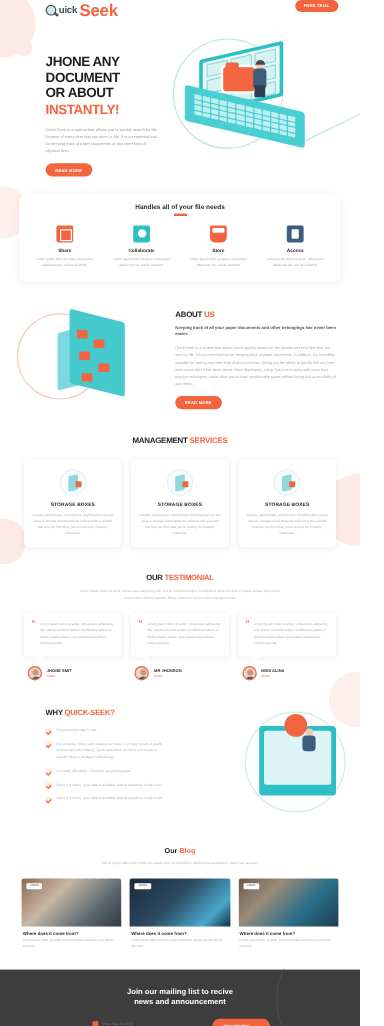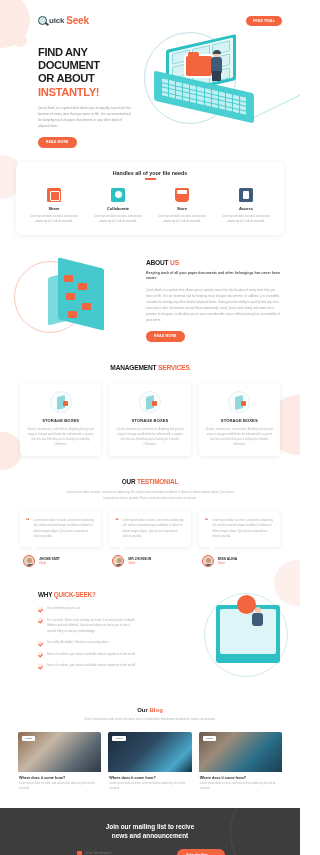--- a/index.html
+++ b/index.html
@@ -17,29 +17,29 @@
   .blob { position:absolute; border-radius:50%; background:#fdeae4; z-index:0; }
   .blob-a { width:56px; height:56px; left:-26px; top:-8px; }
   .blob-b { width:14px; height:14px; left:13px; top:33px; background:#fdeae4; }
   .blob-c { width:44px; height:44px; left:-20px; top:155px; background:#fdf0ec;}
   .blob-d { width:60px; height:60px; right:-28px; top:395px; background:#fdeae4; }
   .blob-e { width:38px; height:38px; left:-16px; top:432px; background:#fdeae4; }
   .blob-f { width:46px; height:46px; right:-20px; top:560px; background:#fdf0ec; }
 
   
   .hdr { position:relative; z-index:5; height:26px; display:flex;
-         align-items:flex-end; justify-content:space-between;
+         align-items:flex-start; justify-content:space-between;
          padding:0 18px 0 38px; }
   .logo { display:flex; align-items:center; gap:2px; }
   .logo-mark { width:9px; height:9px; border:1.6px solid #3f4a56; border-radius:50%;
                position:relative; background:#cfe9ea; }
   .logo-mark:after{ content:""; position:absolute; width:4px; height:1.6px;
                background:#3f4a56; right:-3px; bottom:-1px; transform:rotate(40deg); }
   .logo-t1 { font-size:8px; font-weight:700; color:#3f4a56; letter-spacing:-.2px; }
-  .logo-t2 { font-size:10px; font-weight:700; color:#f2653f; letter-spacing:-.2px; }
+  .logo-t2 { font-size:14px; font-weight:700; color:#f2653f; letter-spacing:-.2px; }
   .btn-trial { background:#f2653f; color:#fff; font-size:3.4px; font-weight:700;
                padding:3px 7px; border-radius:9px; border:none; letter-spacing:.2px; }
 
   
   .hero { position:relative; z-index:4; display:flex; padding:4px 0 10px 0; }
   .hero-left { width:130px; padding-left:38px; padding-top:16px; }
   .hero-h1 { font-size:11.2px; font-weight:800; line-height:1.18; color:#1d1d1d;
              letter-spacing:-.35px; }
   .hero-h1 .hl { color:#f2653f; }
   .hero-p { font-size:3.3px; line-height:1.85; color:#9a9a9a; margin-top:6px;
@@ -256,21 +256,21 @@
       <span class="logo-mark"></span>
       <span class="logo-t1">uick</span>
       <span class="logo-t2">Seek</span>
     </div>
     <button class="btn-trial">FREE TRIAL</button>
   </div>
 
   <div class="hero">
     <div class="hero-left">
       <div class="hero-h1">
-        <div>FIND ANY DOCUMENT</div>
+        <div>JHONE ANY DOCUMENT</div>
         <div><span>OR ABOUT </span><span class="hl">INSTANTLY!</span></div>
       </div>
       <div class="hero-p">Quick-Seek is a system that allows you to quickly search for the location of every item that you store or file. It is an essential tool for keeping track of paper documents or any other kind of physical item.</div>
       <button class="btn-read">READ MORE</button>
     </div>
     <div class="hero-right">
       <div class="hero-circle"></div>
       <div class="hero-line"></div>
       <div class="lap">
         <div class="lap-screen">

